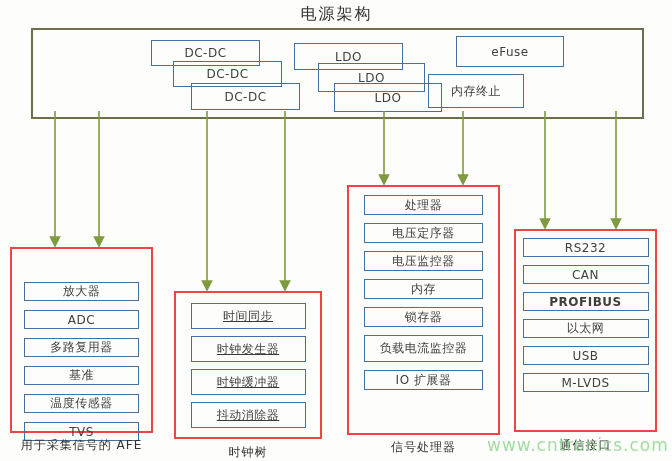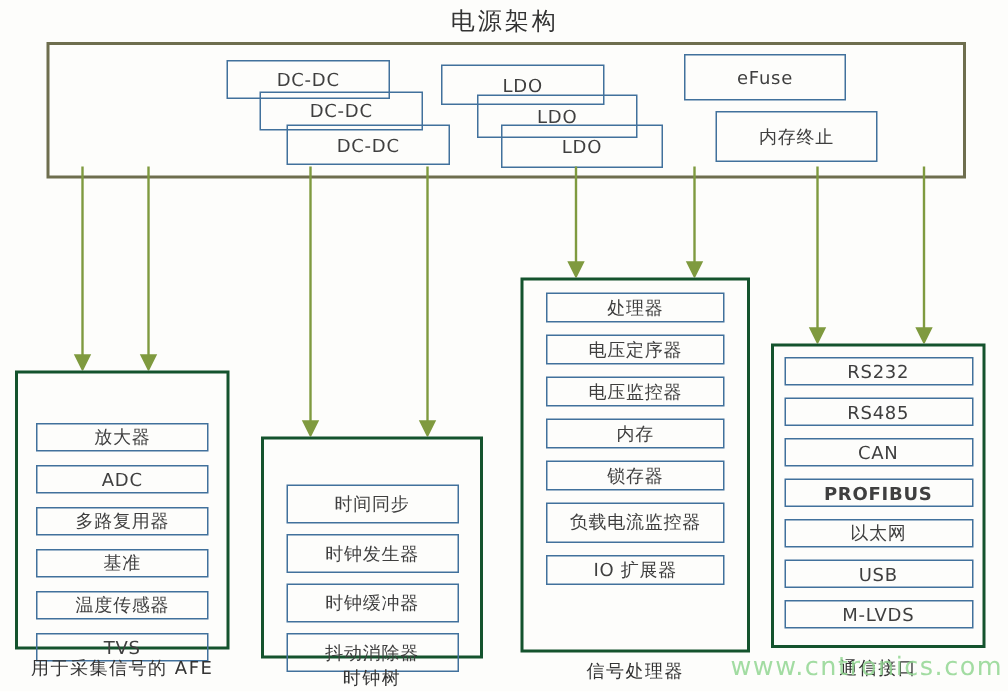--- a/index.html
+++ b/index.html
@@ -19,27 +19,27 @@
   }
   
   .blk{
     position:absolute;border:1.5px solid #41719c;background:transparent;
     font-size:12px;text-align:center;letter-spacing:0.5px;color:#3f3f3f;
     display:flex;align-items:center;justify-content:center;box-sizing:border-box;
   }
   .bold{font-weight:bold;}
   
   .group{
-    position:absolute;border:2px solid #14532d;background:#fdfdfb;
+    position:absolute;border:2px solid #ef4444;background:#fdfdfb;
     box-sizing:border-box;display:flex;flex-direction:column;align-items:center;
   }
   .group .blk{position:static;flex:0 0 auto;}
   .g0{left:10px;top:247px;width:143px;height:186px;padding-top:33px;gap:9px;}
   .g0 .blk{width:115px;height:19px;}
-  .g1{left:174px;top:291px;width:148px;height:148px;padding-top:30px;gap:7px;}
+  .g1{left:174px;top:291px;width:148px;height:148px;padding-top:10px;gap:7px;text-decoration:underline;}
   .g1 .blk{width:115px;height:26px;}
   .g2{left:347px;top:185px;width:153px;height:250px;padding-top:8px;gap:8px;}
   .g2 .blk{width:119px;height:20px;}
   .g2 .tall{height:27px;}
   .g3{left:514px;top:229px;width:143px;height:203px;padding-top:7px;gap:8px;}
   .g3 .blk{width:126px;height:19px;}
   .group-label{
     position:absolute;text-align:center;font-size:12px;color:#333;letter-spacing:1px;
   }
   .arrows{position:absolute;left:0;top:0;pointer-events:none;}
@@ -59,21 +59,21 @@
 
   <div class="blk" style="left:151px;top:40px;width:109px;height:26px;">DC-DC</div>
   <div class="blk" style="left:173px;top:61px;width:109px;height:26px;">DC-DC</div>
   <div class="blk" style="left:191px;top:83px;width:109px;height:27px;">DC-DC</div>
 
   <div class="blk" style="left:294px;top:43px;width:109px;height:27px;">LDO</div>
   <div class="blk" style="left:318px;top:63px;width:107px;height:29px;">LDO</div>
   <div class="blk" style="left:334px;top:83px;width:108px;height:29px;">LDO</div>
 
   <div class="blk" style="left:456px;top:36px;width:108px;height:31px;">eFuse</div>
-  <div class="blk" style="left:477px;top:74px;width:108px;height:34px;">内存终止</div>
+  <div class="blk" style="left:428px;top:74px;width:96px;height:34px;">内存终止</div>
 
   <svg class="arrows" width="672" height="461">
     <g stroke="#7f9a3f" stroke-width="1.6" fill="#7f9a3f">
       <line x1="55" y1="111" x2="55" y2="238"></line>
         <polygon points="50.5,237 59.5,237 55,246"></polygon>
       <line x1="99" y1="111" x2="99" y2="238"></line>
         <polygon points="94.5,237 103.5,237 99,246"></polygon>
       <line x1="207" y1="111" x2="207" y2="282"></line>
         <polygon points="202.5,281 211.5,281 207,290"></polygon>
       <line x1="285" y1="111" x2="285" y2="282"></line>
@@ -113,21 +113,20 @@
     <div class="blk">电压监控器</div>
     <div class="blk">内存</div>
     <div class="blk">锁存器</div>
     <div class="blk tall">负载电流监控器</div>
     <div class="blk">IO 扩展器</div>
   </div>
   <div class="group-label" style="left:347px;top:439px;width:153px;">信号处理器</div>
 
   <div class="group g3">
     <div class="blk">RS232</div>
-    <div class="blk">RS485</div>
     <div class="blk">CAN</div>
     <div class="blk bold">PROFIBUS</div>
     <div class="blk">以太网</div>
     <div class="blk">USB</div>
     <div class="blk">M-LVDS</div>
   </div>
   <div class="group-label" style="left:514px;top:437px;width:143px;">通信接口</div>
 
   <div class="watermark">www.cntronics.com</div>
 

